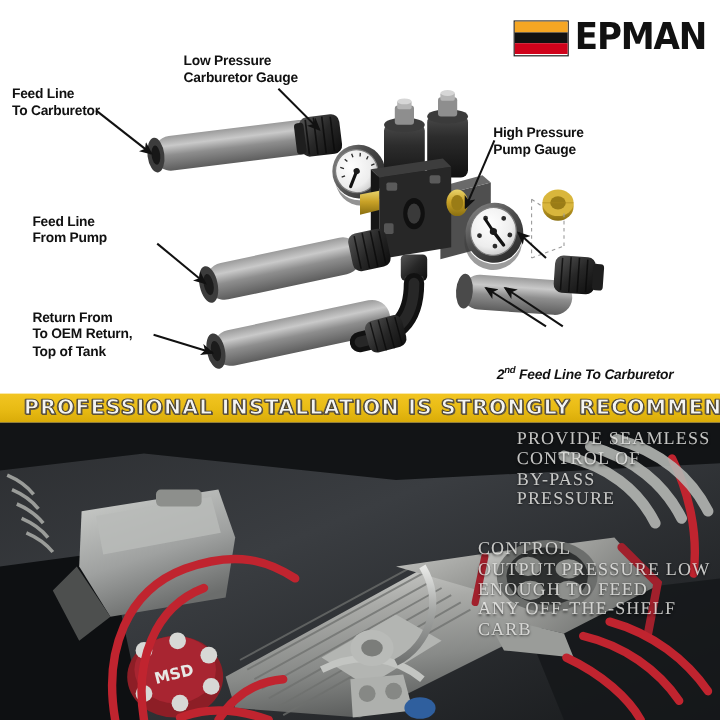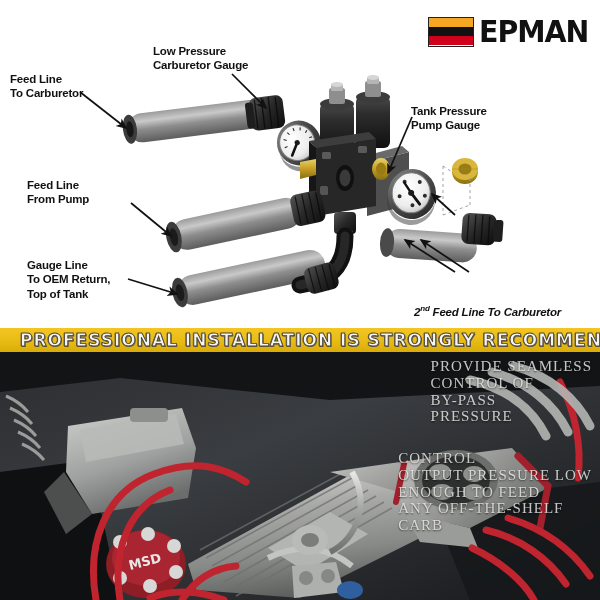--- a/index.html
+++ b/index.html
@@ -265,27 +265,27 @@
 
       <path d="M412 117 L388 173" stroke="#111" stroke-width="1.7" fill="none" marker-end="url(#arrow)"></path>
     </svg>
 
     <div class="callout" style="left:10px;top:72px;">Feed Line
 To Carburetor</div>
 
     <div class="callout" style="left:129px;top:44px;margin-left:24px;">Low Pressure
 Carburetor Gauge</div>
 
-    <div class="callout" style="left:411px;top:104px;">Tank Pressure
+    <div class="callout" style="left:411px;top:104px;">High Pressure
   Pump Gauge</div>
 
     <div class="callout" style="left:27px;top:178px;">Feed Line
 From Pump</div>
 
-    <div class="callout" style="left:27px;top:258px;">Gauge Line
+    <div class="callout" style="left:27px;top:258px;">Return From
 To OEM Return,
 Top of Tank</div>
 
     <div class="callout" style="left:414px;top:290px;font-style:italic;">
       <span>2</span><span class="sup">nd</span><span> Feed Line To Carburetor</span><br>
       
     </div>
   </div>
 
   <div id="banner" style="background-image: linear-gradient(rgb(242, 197, 34) 0%, rgb(232, 187, 20) 55%, rgb(217, 171, 8) 100%);">

